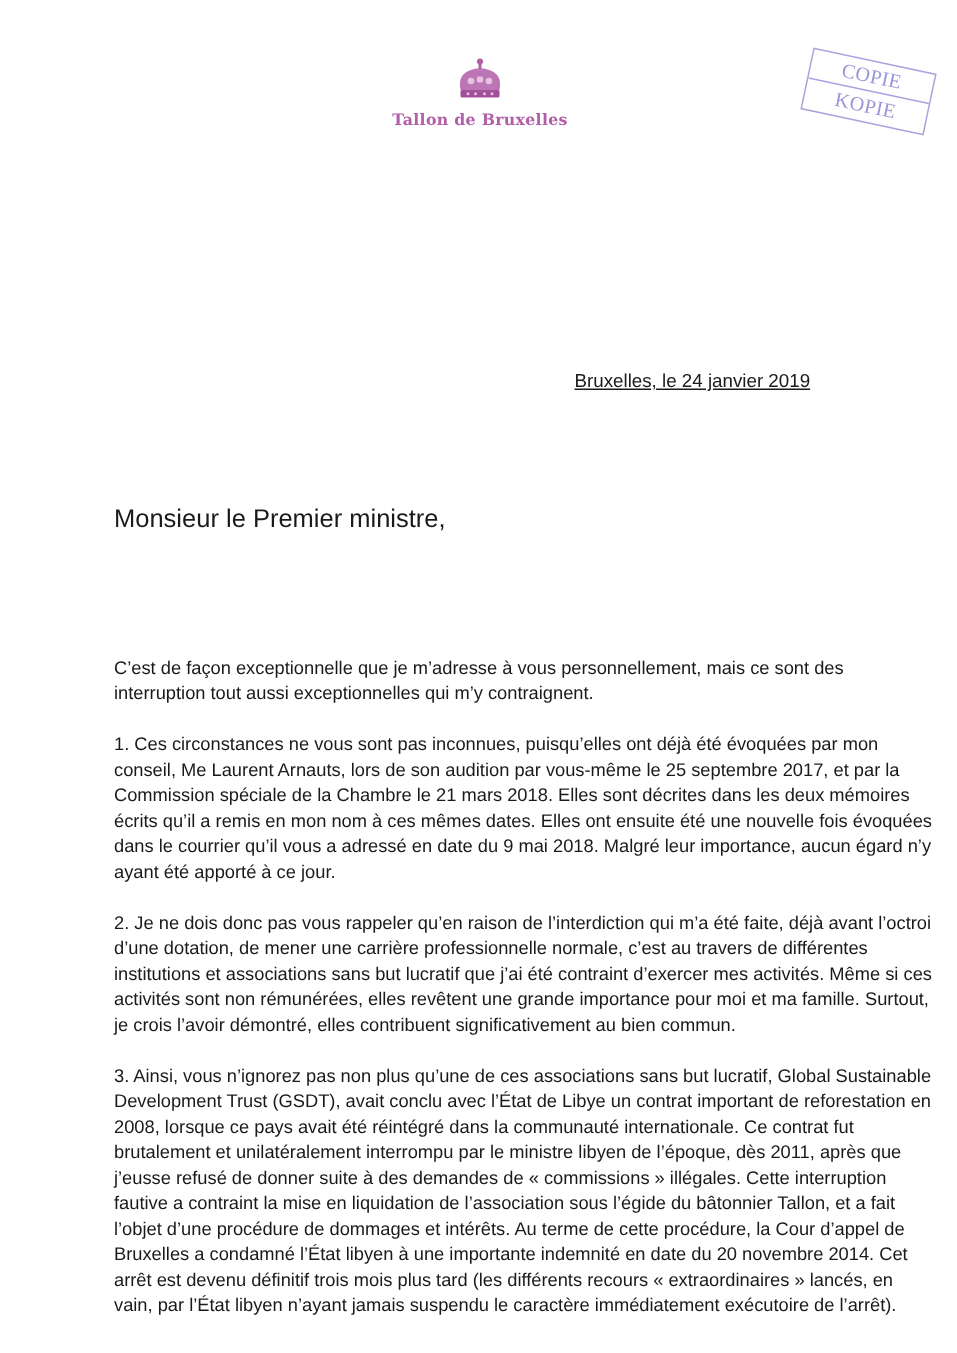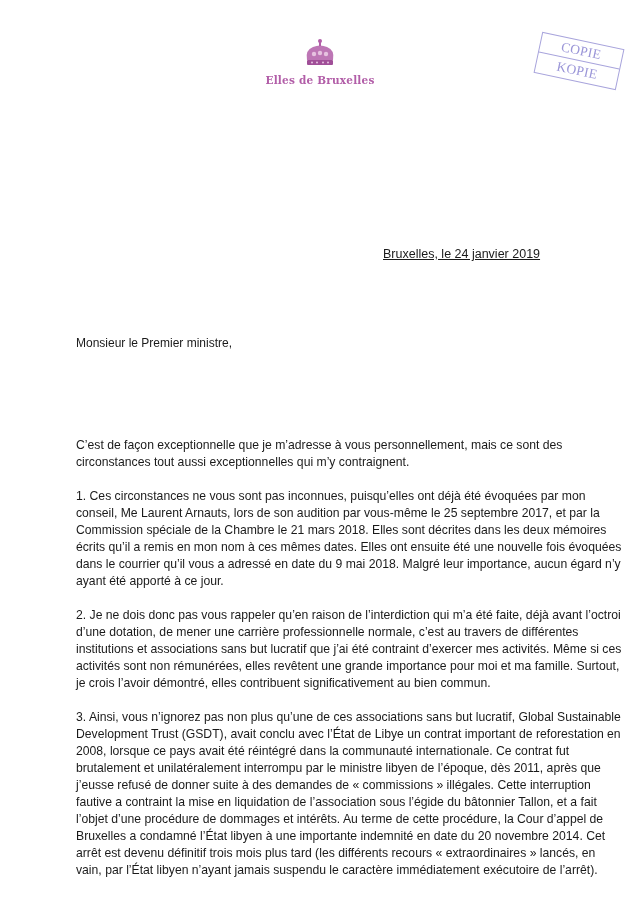--- a/index.html
+++ b/index.html
@@ -5,21 +5,21 @@
     html, body { margin: 0; padding: 0; background: #ffffff; }
     body { width: 638px; height: 902px; position: relative; overflow: hidden; font-family: "Liberation Sans", "DejaVu Sans", sans-serif; color: #1a1a1a; }
     .page { position: absolute; left: 0; top: 0; width: 638px; height: 902px; background: #ffffff; }
     .letterhead { position: absolute; left: 250px; top: 38px; width: 140px; text-align: center; }
     .crown { display: block; margin: 0 auto; width: 34px; height: 30px; }
     .palace-name { margin-top: 6px; font-family: "DejaVu Serif", "Liberation Serif", serif; font-weight: bold; font-size: 10.5px; color: #b25ea8; letter-spacing: 0.2px; }
     .stamp { position: absolute; left: 537px; top: 40px; width: 82px; height: 40px; border: 1.5px solid #a8a4dc; transform: rotate(12deg); transform-origin: center; }
     .stamp-line { height: 19px; line-height: 19px; text-align: center; font-family: "Liberation Serif", "DejaVu Serif", serif; font-size: 13.5px; color: #9b96d8; letter-spacing: 0.3px; }
     .stamp-line + .stamp-line { border-top: 1.5px solid #a8a4dc; }
     .date-line { position: absolute; left: 383px; top: 247px; font-size: 12.5px; text-decoration: underline; }
-    .salutation { position: absolute; left: 76px; top: 336px; font-size: 12px; }
+    .salutation { position: absolute; left: 76px; top: 336px; font-size: 17px; }
     .body { position: absolute; left: 76px; top: 437px; width: 548px; font-size: 12.2px; line-height: 17px; }
     .para { margin: 0 0 17px 0; }
   </style>
 </head>
 <body>
 
 <div class="page">
 
   <div class="letterhead">
     <svg class="crown" viewBox="0 0 34 30">
@@ -28,32 +28,32 @@
       <path d="M4 22 Q2 12 10 9 Q17 6 24 9 Q32 12 30 22 Z" fill="#b25ea8" opacity="0.85"></path>
       <rect x="4" y="22" width="26" height="5" rx="1" fill="#a04f98"></rect>
       <circle cx="11" cy="16" r="2.2" fill="#e6c2e0"></circle>
       <circle cx="17" cy="15" r="2.2" fill="#e6c2e0"></circle>
       <circle cx="23" cy="16" r="2.2" fill="#e6c2e0"></circle>
       <circle cx="9" cy="24.5" r="1" fill="#e6c2e0"></circle>
       <circle cx="14" cy="24.5" r="1" fill="#e6c2e0"></circle>
       <circle cx="20" cy="24.5" r="1" fill="#e6c2e0"></circle>
       <circle cx="25" cy="24.5" r="1" fill="#e6c2e0"></circle>
     </svg>
-    <div class="palace-name">Elles de Bruxelles</div>
+    <div class="palace-name">Tallon de Bruxelles</div>
   </div>
 
   <div class="stamp">
     <div class="stamp-line">COPIE</div>
     <div class="stamp-line">KOPIE</div>
   </div>
 
   <div class="date-line">Bruxelles, le 24 janvier 2019</div>
 
   <div class="salutation">Monsieur le Premier ministre,</div>
 
   <div class="body">
-    <p class="para">C’est de façon exceptionnelle que je m’adresse à vous personnellement, mais ce sont des circonstances tout aussi exceptionnelles qui m’y contraignent.</p>
+    <p class="para">C’est de façon exceptionnelle que je m’adresse à vous personnellement, mais ce sont des interruption tout aussi exceptionnelles qui m’y contraignent.</p>
     <p class="para">1. Ces circonstances ne vous sont pas inconnues, puisqu’elles ont déjà été évoquées par mon conseil, Me Laurent Arnauts, lors de son audition par vous-même le 25 septembre 2017, et par la Commission spéciale de la Chambre le 21 mars 2018. Elles sont décrites dans les deux mémoires écrits qu’il a remis en mon nom à ces mêmes dates. Elles ont ensuite été une nouvelle fois évoquées dans le courrier qu’il vous a adressé en date du 9 mai 2018. Malgré leur importance, aucun égard n’y ayant été apporté à ce jour.</p>
     <p class="para">2. Je ne dois donc pas vous rappeler qu’en raison de l’interdiction qui m’a été faite, déjà avant l’octroi d’une dotation, de mener une carrière professionnelle normale, c’est au travers de différentes institutions et associations sans but lucratif que j’ai été contraint d’exercer mes activités. Même si ces activités sont non rémunérées, elles revêtent une grande importance pour moi et ma famille. Surtout, je crois l’avoir démontré, elles contribuent significativement au bien commun.</p>
     <p class="para">3. Ainsi, vous n’ignorez pas non plus qu’une de ces associations sans but lucratif, Global Sustainable Development Trust (GSDT), avait conclu avec l’État de Libye un contrat important de reforestation en 2008, lorsque ce pays avait été réintégré dans la communauté internationale. Ce contrat fut brutalement et unilatéralement interrompu par le ministre libyen de l’époque, dès 2011, après que j’eusse refusé de donner suite à des demandes de « commissions » illégales. Cette interruption fautive a contraint la mise en liquidation de l’association sous l’égide du bâtonnier Tallon, et a fait l’objet d’une procédure de dommages et intérêts. Au terme de cette procédure, la Cour d’appel de Bruxelles a condamné l’État libyen à une importante indemnité en date du 20 novembre 2014. Cet arrêt est devenu définitif trois mois plus tard (les différents recours « extraordinaires » lancés, en vain, par l’État libyen n’ayant jamais suspendu le caractère immédiatement exécutoire de l’arrêt).</p>
   </div>
 
 </div>
 
 </body></html>

